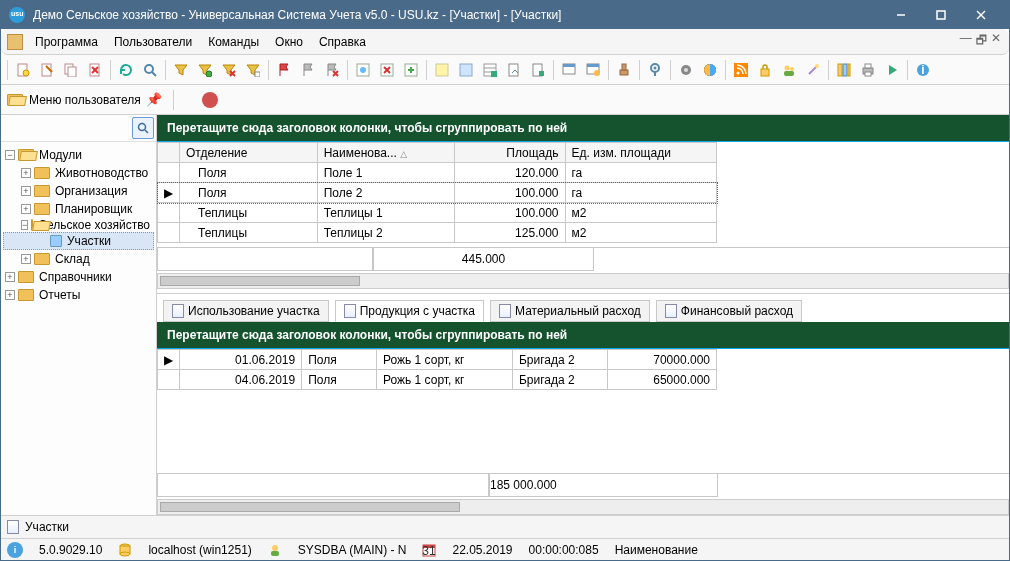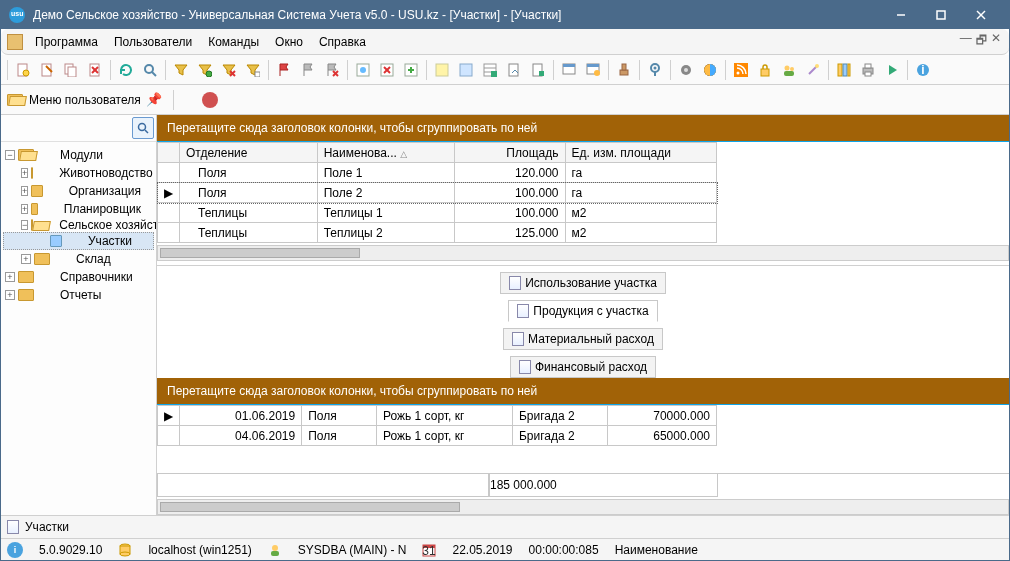--- a/index.html
+++ b/index.html
@@ -23,34 +23,34 @@
 .pin { color: #6a7a8a; font-size:13px; }
 .red-dot { width:16px; height:16px; border-radius:50%; background:#d05050; margin-left:18px; }
 .body { flex: 1; display: flex; min-height: 0; }
 .sidebar { width: 156px; border-right: 1px solid #d0d0d0; display: flex; flex-direction: column; background:#fdfdfd; }
 .search-row { display:flex; justify-content:flex-end; padding:2px; border-bottom:1px solid #e0e0e0; }
 .search-btn { width:22px; height:22px; border:1px solid #6a9ad0; background:#eaf3fc; display:flex; align-items:center; justify-content:center; border-radius:2px; color:#3a6aa0; cursor:pointer; }
 .tree { flex: 1; padding: 4px 2px; overflow: auto; }
 .tnode { display: flex; align-items: center; height: 18px; padding: 0 2px; gap: 3px; white-space: nowrap; cursor:pointer; }
 .tnode.selected { background: #d8e6f5; border: 1px dotted #999; }
 .expander { width: 10px; height: 10px; border: 1px solid #999; font-size: 9px; line-height: 8px; text-align: center; color: #555; background:#fff; }
-.node-label { padding: 0 11px; margin-left: 12px; }
+.node-label { padding: 0 2px; }
 .db-ico { width:12px; height:12px; background:linear-gradient(to right,#9cf,#9cf); border:1px solid #69b; border-radius:1px; }
 .content { flex: 1; display: flex; flex-direction: column; min-width:0; background:#fff; }
-.groupbar { background: #a16207; color: #fff; padding: 6px 10px; font-size: 12px; }
+.groupbar { background: #14532d; color: #fff; padding: 6px 10px; font-size: 12px; font-weight: bold; }
 .grid-wrap { border-top:1px solid #0ea5e9; }
 table.grid { border-collapse: collapse; width: 560px; table-layout: fixed; }
 table.grid th, table.grid td { border: 1px solid #c8c8c8; padding: 2px 6px; height: 20px; text-align: left; background:#fff; }
 table.grid th { background: #f5f5f5; font-weight: normal; }
 table.grid td.num { text-align: right; }
 .rowsel { width:16px; }
 .sort-ico { color:#888; font-size:9px; }
 .total-row { display:flex; border-top:1px solid #c8c8c8; height:24px; align-items:stretch; margin-top:4px; }
 .total-row .sp { border:1px solid #c8c8c8; border-top:none; }
-.tabs { display:flex; gap:6px; padding:6px 6px 0; align-items:center; border-top:1px solid #d0d0d0; margin-top:4px;flex-direction:column; }
+.tabs { display:flex; gap:6px; padding:6px 6px 0; align-items:center; border-top:1px solid #d0d0d0; margin-top:4px; }
 .tab { display:flex; align-items:center; gap:4px; padding:3px 8px; background:#f3f3f3; border:1px solid #c8c8c8; cursor:pointer; }
 .tab.active { background:#fff; border-bottom:1px solid #fff; }
 .tab-ico { width:12px; height:14px; background:linear-gradient(#fff,#e8f0ff); border:1px solid #88a; }
 .scrollbar { background:#eee; border:1px solid #ccc; height:16px; margin-top:2px; position:relative; }
 .scrollbar .thumb { position:absolute; height:10px; top:2px; background:#ccc; border:1px solid #aaa; }
 .tabsheet { background:#f5f5f5; border-top:1px solid #d0d0d0; padding:4px 6px; display:flex; align-items:center; gap:6px; }
 .statusbar { background:#f5f5f5; border-top:1px solid #d0d0d0; height:22px; display:flex; align-items:center; padding:0 6px; gap:16px; }
 .statusbar .sicon { width:16px; height:16px; border-radius:50%; display:flex; align-items:center; justify-content:center; }
 svg { display:block; }
 </style>
@@ -437,20 +437,24 @@
         <tr>
               <td></td>
               <td style="padding-left:18px">Теплицы</td>
               <td>Теплицы 2</td>
               <td class="num">125.000</td>
               <td>м2</td>
             </tr>
       </tbody>
         </table>
     </div>
+    <div class="total-row">
+      <div class="sp" style="width:216px"></div>
+      <div class="sp" style="width:221px;text-align:center;line-height:22px">445.000</div>
+    </div>
     <div class="scrollbar">
         <div class="thumb" style="left:2px;width:200px"></div>
       </div>
 
     <div class="tabs">
       <div class="tab">
           <span class="tab-ico"></span>
           <span>Использование участка</span>
         </div>
       <div class="tab active">

